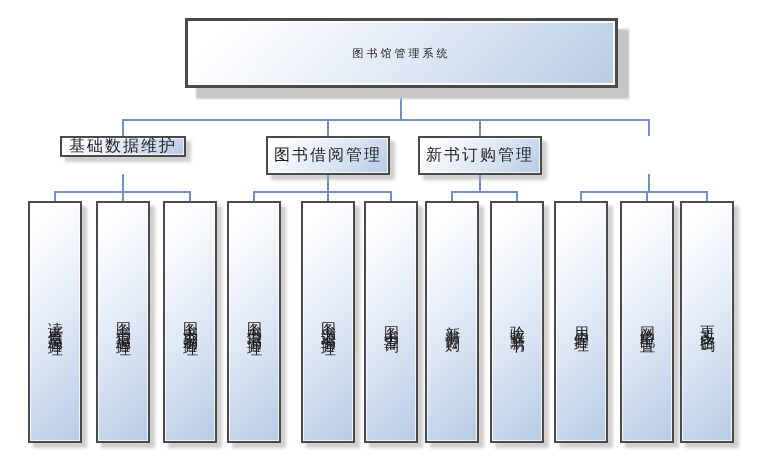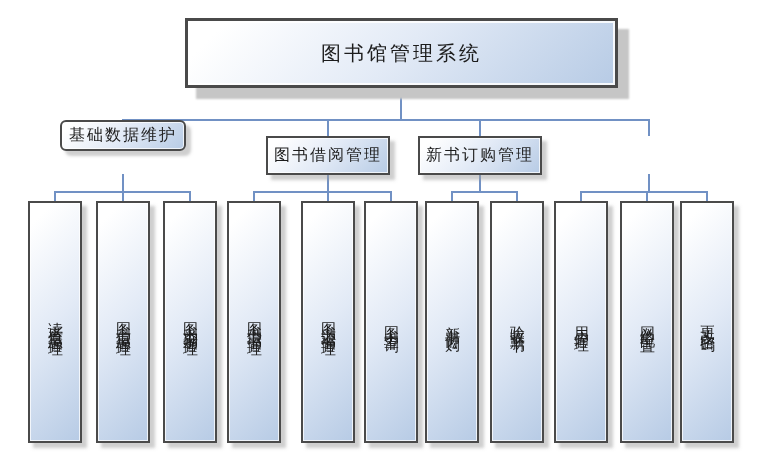--- a/index.html
+++ b/index.html
@@ -33,21 +33,21 @@
     position: absolute;
     border: 2px solid var(--border);
     background: linear-gradient(135deg, #ffffff 8%, #e2eaf6 50%, var(--fill-end) 100%);
     display: flex;
     align-items: center;
     justify-content: center;
     box-shadow: inset 0 0 0 1px rgba(255,255,255,0.75), 5px 5px 3px var(--shadow);
   }
   .box.root {
     border-width: 3px;
-    font-size: 20px;
+    font-size: 11px;
     letter-spacing: 3px;
     box-shadow: inset 0 0 0 2px rgba(255,255,255,0.85), 11px 11px 2px #c6c6c6;
   }
   .box.branch {
     font-size: 16px;
     letter-spacing: 2px;
   }
   .box.leaf {
     font-size: 15px;
   }
@@ -88,21 +88,21 @@
   <div class="line v" style="left:516px;top:191px;height:11px;"></div>
 
   <div class="line v" style="left:648px;top:174px;height:19px;"></div>
   <div class="line h" style="left:580px;top:191px;width:128px;"></div>
   <div class="line v" style="left:580px;top:191px;height:11px;"></div>
   <div class="line v" style="left:646px;top:191px;height:11px;"></div>
   <div class="line v" style="left:706px;top:191px;height:11px;"></div>
 
   <div class="box root" style="left:185px;top:18px;width:433px;height:70px;">图书馆管理系统</div>
 
-  <div class="box branch" style="left:60px;top:120px;width:126px;height:31px;border-radius:6px;">基础数据维护</div>
+  <div class="box branch" style="left:60px;top:136px;width:126px;height:21px;">基础数据维护</div>
   <div class="box branch" style="left:266px;top:136px;width:124px;height:39px;">图书借阅管理</div>
   <div class="box branch" style="left:418px;top:136px;width:124px;height:39px;">新书订购管理</div>
 
   <div class="box leaf" style="left:28px;top:201px;width:54px;height:242px;">
     <span class="vtext">读者信息管理</span>
   </div>
   <div class="box leaf" style="left:96px;top:201px;width:54px;height:242px;">
     <span class="vtext">图书信息管理</span>
   </div>
   <div class="box leaf" style="left:163px;top:201px;width:54px;height:242px;">

